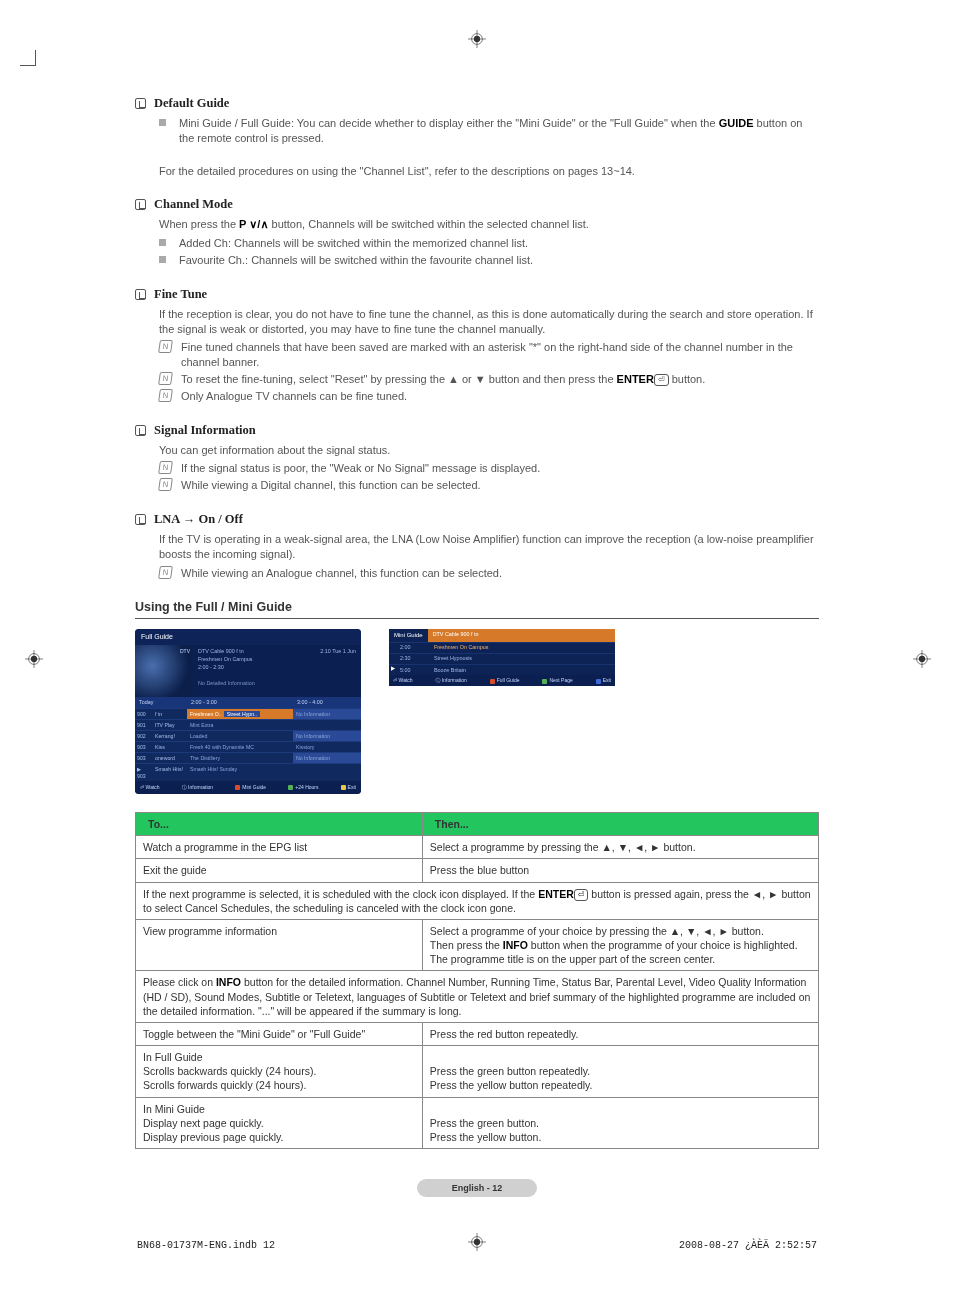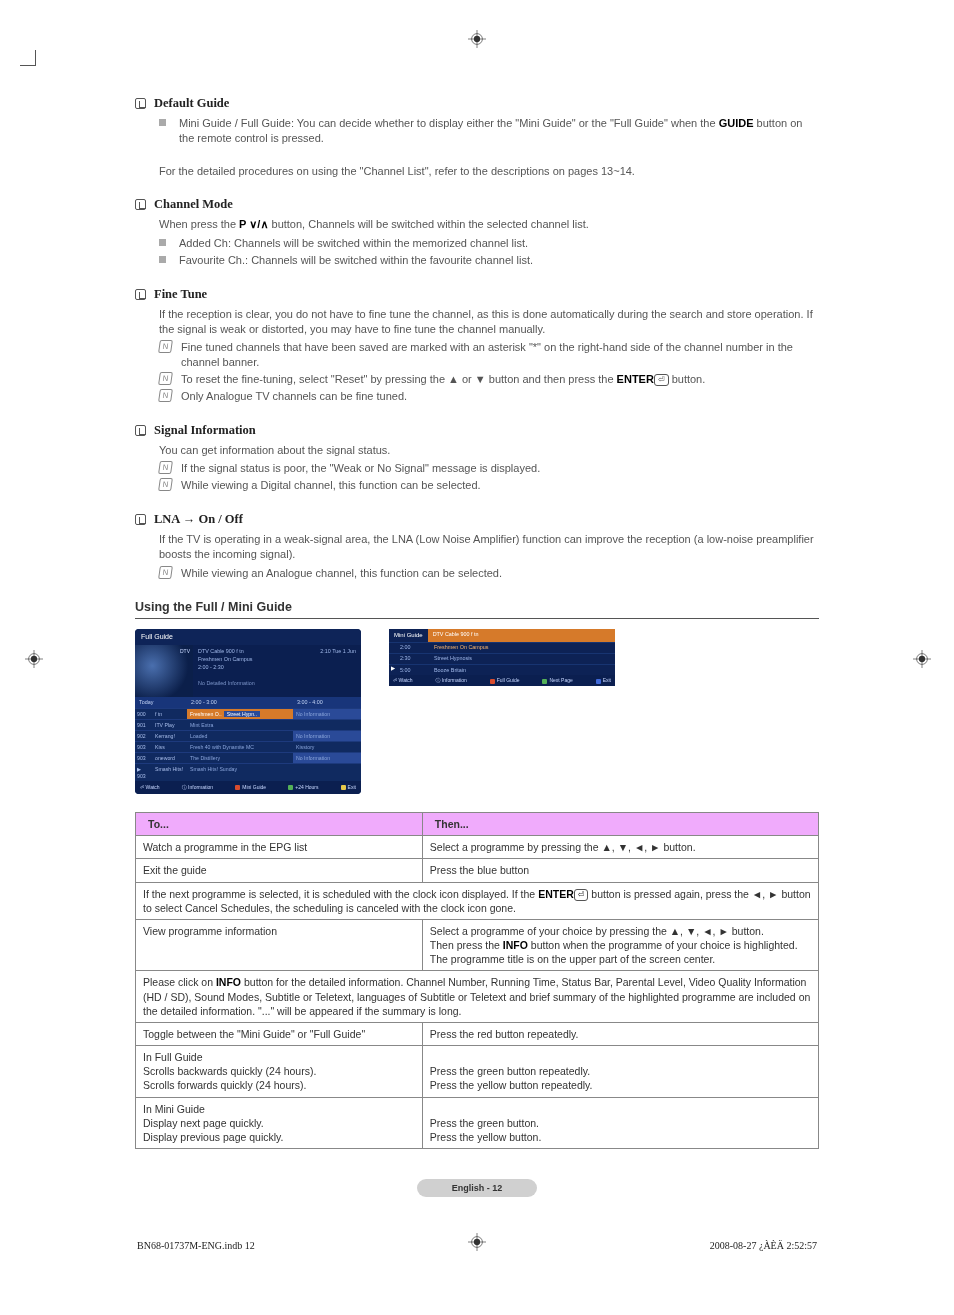--- a/index.html
+++ b/index.html
@@ -86,31 +86,31 @@
     .mg-shot { width: 226px; font-size:5.4px;}
     .mg-head { display:flex; background:#0d2255; color:#fff;}
     .mg-head .t{padding:2px 5px; font-size:6px;} .mg-head .r{flex:1; background:#d67a2a; padding:2px 5px;}
     .mg-row { display:flex; background:#0d2255; color:#9fb7e8; border-top:1px solid #173471;}
     .mg-row .tm{width:34px; padding:1.5px 3px;} .mg-row .pg{flex:1; padding:1.5px 3px;}
     .mg-row.sel .pg{color:#f8b56e;} .mg-row .play{width:8px;color:#fff;text-align:center;}
     .mg-foot { display:flex; gap:5px; background:#0b1f50; padding:2px 4px; color:#c7d7ff; font-size:5px; justify-content:space-between;}
     
     table.instr { width:100%; border-collapse: collapse; font-size: 10.5px; }
     table.instr th, table.instr td { border:1px solid #888; padding: 4px 7px; vertical-align: top; text-align:left; color:#333;}
-    table.instr th { background:#f0abfc; font-weight:bold;padding-left:12px;}
+    table.instr th { background:#22c55e; font-weight:bold;padding-left:12px;}
     .note-row td { color: #444; }
     table.instr .col1 { width: 42%; }
     b.black { font-weight:bold; color:#000;}
     .enter-icn{display:inline-block; border:1px solid #555; border-radius:3px; padding:0 3px; font-size:8px; line-height:10px; vertical-align:middle;}
     .page-badge {
       display:block; width:120px; margin:30px auto 0 auto; background:#d0d0d0; border-radius:11px;
       text-align:center; font-size:9px; font-weight:bold; padding:3px 0; color:#333;
     }
     .footer-line {
-      display:flex; justify-content:space-between; padding: 12px 72px 0 72px; font-family: Liberation Serif, serif; font-size:10px; color:#222;
+      display:flex; justify-content:space-between; padding: 12px 72px 0 72px; font-family: Liberation Mono, monospace; font-size:10px; color:#222;
     }
   </style>
 </head>
 <body>
 
 <div class="crop-mark-tl"></div>
 <div class="reg-top"><svg viewBox="0 0 20 20">
       <circle cx="10" cy="10" r="6" fill="none" stroke="#333" stroke-width="0.7"></circle>
       <circle cx="10" cy="10" r="3.5" fill="#333"></circle>
       <line x1="10" y1="0" x2="10" y2="20" stroke="#333" stroke-width="0.7"></line>

